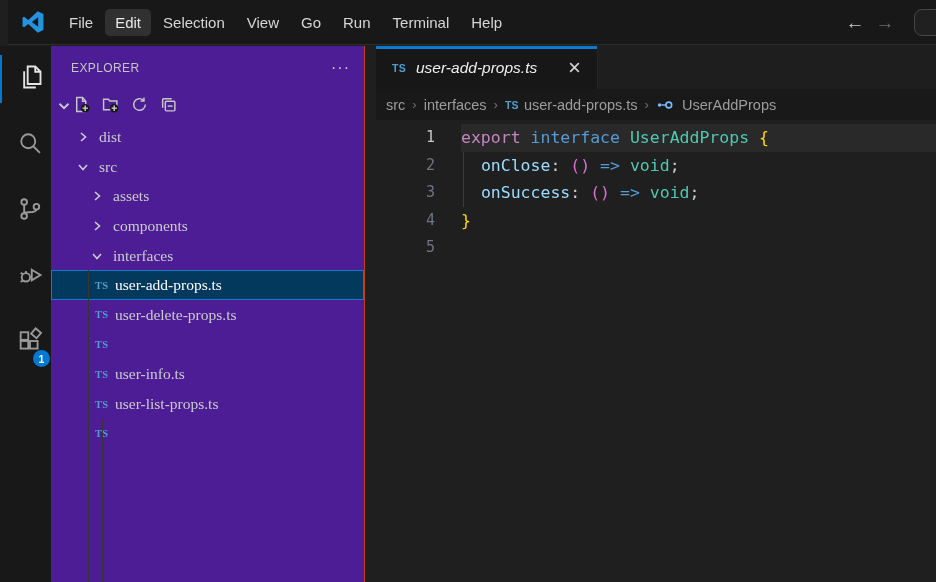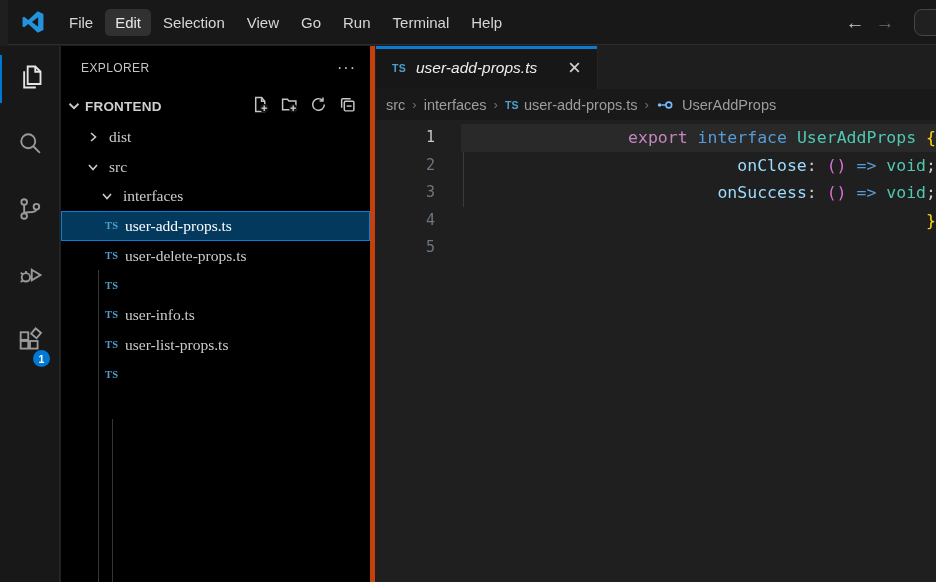--- a/index.html
+++ b/index.html
@@ -31,22 +31,22 @@
   .act-item svg { width:28px; height:28px; }
   .act-item .stroke { stroke:#9a9a9a; stroke-width:1.6; fill:none; }
   .act-item.active .stroke { stroke:#e4e4e4; }
   .act-item.active::before { content:""; position:absolute; left:0; top:9px;
     width:2px; height:48px; background:#0078d4; }
   .act-badge { position:absolute; right:9px; bottom:9px; min-width:17px; height:17px;
     border-radius:50%; background:#0078d4; color:#ffffff; font-size:10.5px;
     display:flex; align-items:center; justify-content:center; font-weight:bold; }
 
   
-  .sidebar { position:absolute; left:61px; top:46px; width:314px; height:536px;
-    background:#000000; border-right:5px solid #c2410c; }
+  .sidebar { position:absolute; left:51px; top:46px; width:314px; height:536px;
+    background:#4c1d95; border-right:1px solid #c2410c; }
   .sb-header { height:44px; display:flex; align-items:center; padding:0 14px 0 20px; }
   .sb-title { font-size:12px; letter-spacing:0.4px; color:#c5c5c5; flex:1; }
   .sb-more { color:#cccccc; font-size:16px; letter-spacing:1px; }
   .sb-section { height:32px; display:flex; align-items:center; padding:0 14px 0 4px; }
   .sb-section .chev { width:18px; height:18px; }
   .sb-section-name { font-size:13.5px; font-weight:bold; color:#cfcfcf; letter-spacing:0.2px; flex:1; margin-left:2px; }
   .sb-actions { display:flex; gap:12px; align-items:center; }
   .sb-actions svg { width:17px; height:17px; }
   .sb-actions .stroke { stroke:#c5c5c5; stroke-width:1.4; fill:none; }
 
@@ -78,21 +78,21 @@
   .bc-sep { margin:0 7px; color:#6e6e6e; font-size:13px; }
   .bc-item .ts-badge { width:auto; margin-right:5px; }
   .bc-item .iface-icon { width:18px; height:18px; margin-right:4px; }
 
   .code { position:relative; padding-top:4px; font-family:"DejaVu Sans Mono", monospace;
     font-size:16.5px; }
   .code-line { display:flex; height:27.5px; line-height:27.5px; }
   .ln { width:85px; padding-right:26px; text-align:right; color:#6e7681;
     font-size:15px; flex:0 0 auto; }
   .code-line.active .ln { color:#c6c6c6; }
-  .lc { flex:1; white-space:pre;text-align:right; }
+  .lc { flex:1; white-space:pre; }
   .code-line.active .lc { background:rgba(230,230,230,0.05); }
   .code-guide { position:absolute; left:87px; width:1px; background:#3a3a3a; }
 </style>
 </head>
 <body>
 
 <div class="app">
 
   <div class="titlebar">
     <svg class="logo" viewBox="0 0 24 24">
@@ -161,21 +161,20 @@
 
   <div class="sidebar">
     <div class="sb-header">
       <div class="sb-title">EXPLORER</div>
       <div class="sb-more">···</div>
     </div>
     <div class="sb-section">
       <svg class="chev" viewBox="0 0 16 16">
           <polyline points="4,6 8,10 12,6" stroke="#cccccc" stroke-width="1.5" fill="none"></polyline>
         </svg>
-      <div class="sb-section-name">FRONTEND</div>
       <div class="sb-actions">
           <span><svg viewBox="0 0 16 16">
               <path class="stroke" fill="none" d="M9 1.5H3.5v13H12V5z"></path>
               <path class="stroke" fill="none" d="M9 1.5V5h3"></path>
               <circle fill="#181818" stroke="none" cx="11.5" cy="11.5" r="4"></circle>
               <line class="stroke" fill="none" x1="11.5" y1="9" x2="11.5" y2="14"></line>
               <line class="stroke" fill="none" x1="9" y1="11.5" x2="14" y2="11.5"></line>
             </svg></span>
           <span><svg viewBox="0 0 16 16">
               <path class="stroke" fill="none" d="M1.5 3h4.5l1.5 1.7h6.5V13H1.5z"></path>
@@ -207,20 +206,36 @@
           <span style="display: flex; margin-right: 4px;">
             <svg class="chev" viewBox="0 0 16 16">
               <polyline points="4,6 8,10.5 12,6"></polyline>
             </svg>
           </span>
           <span class="tree-label">src</span>
         </div>
         <div class="tree-row" style="padding-left: 38px;">
           <span style="display: flex; margin-right: 4px;">
             <svg class="chev" viewBox="0 0 16 16">
+              <polyline points="6,4 10.5,8 6,12"></polyline>
+            </svg>
+          </span>
+          <span class="tree-label">assets</span>
+        </div>
+        <div class="tree-row" style="padding-left: 38px;">
+          <span style="display: flex; margin-right: 4px;">
+            <svg class="chev" viewBox="0 0 16 16">
+              <polyline points="6,4 10.5,8 6,12"></polyline>
+            </svg>
+          </span>
+          <span class="tree-label">components</span>
+        </div>
+        <div class="tree-row" style="padding-left: 38px;">
+          <span style="display: flex; margin-right: 4px;">
+            <svg class="chev" viewBox="0 0 16 16">
               <polyline points="4,6 8,10.5 12,6"></polyline>
             </svg>
           </span>
           <span class="tree-label">interfaces</span>
         </div>
         <div class="tree-row selected" style="padding-left: 44px;">
           <span class="ts-badge">TS</span>
           <span class="tree-label">user-add-props.ts</span>
         </div>
         <div class="tree-row" style="padding-left: 44px;">

